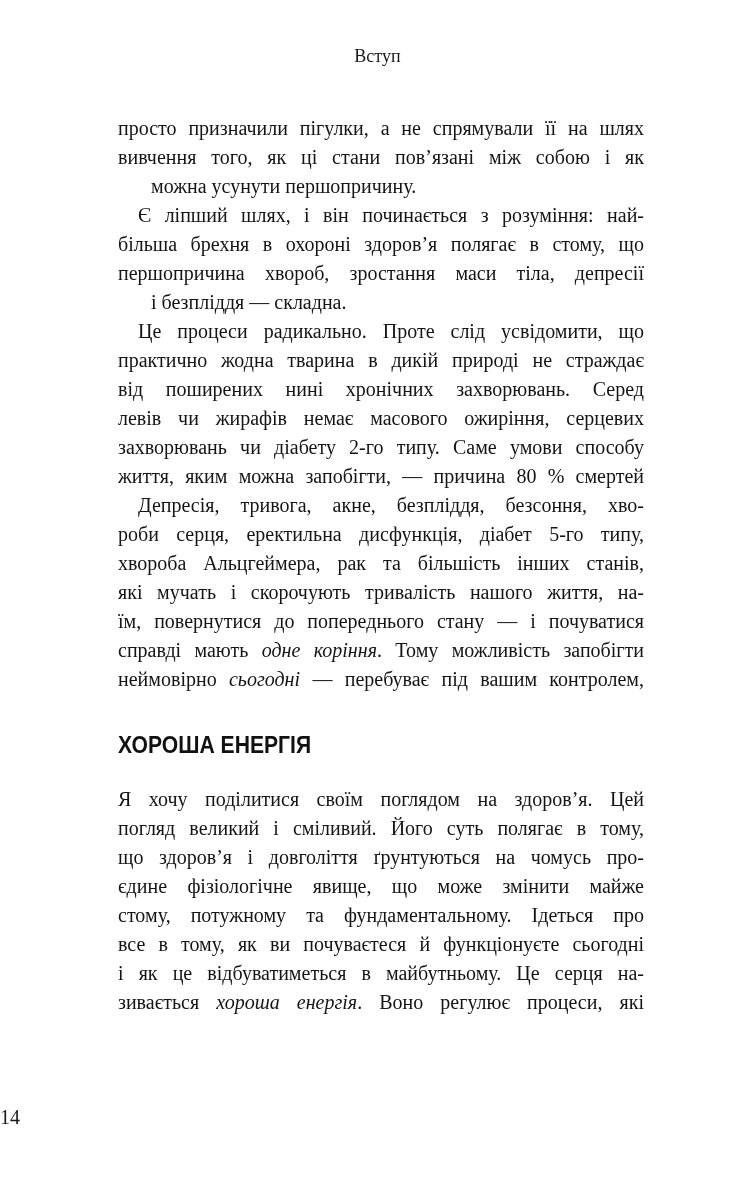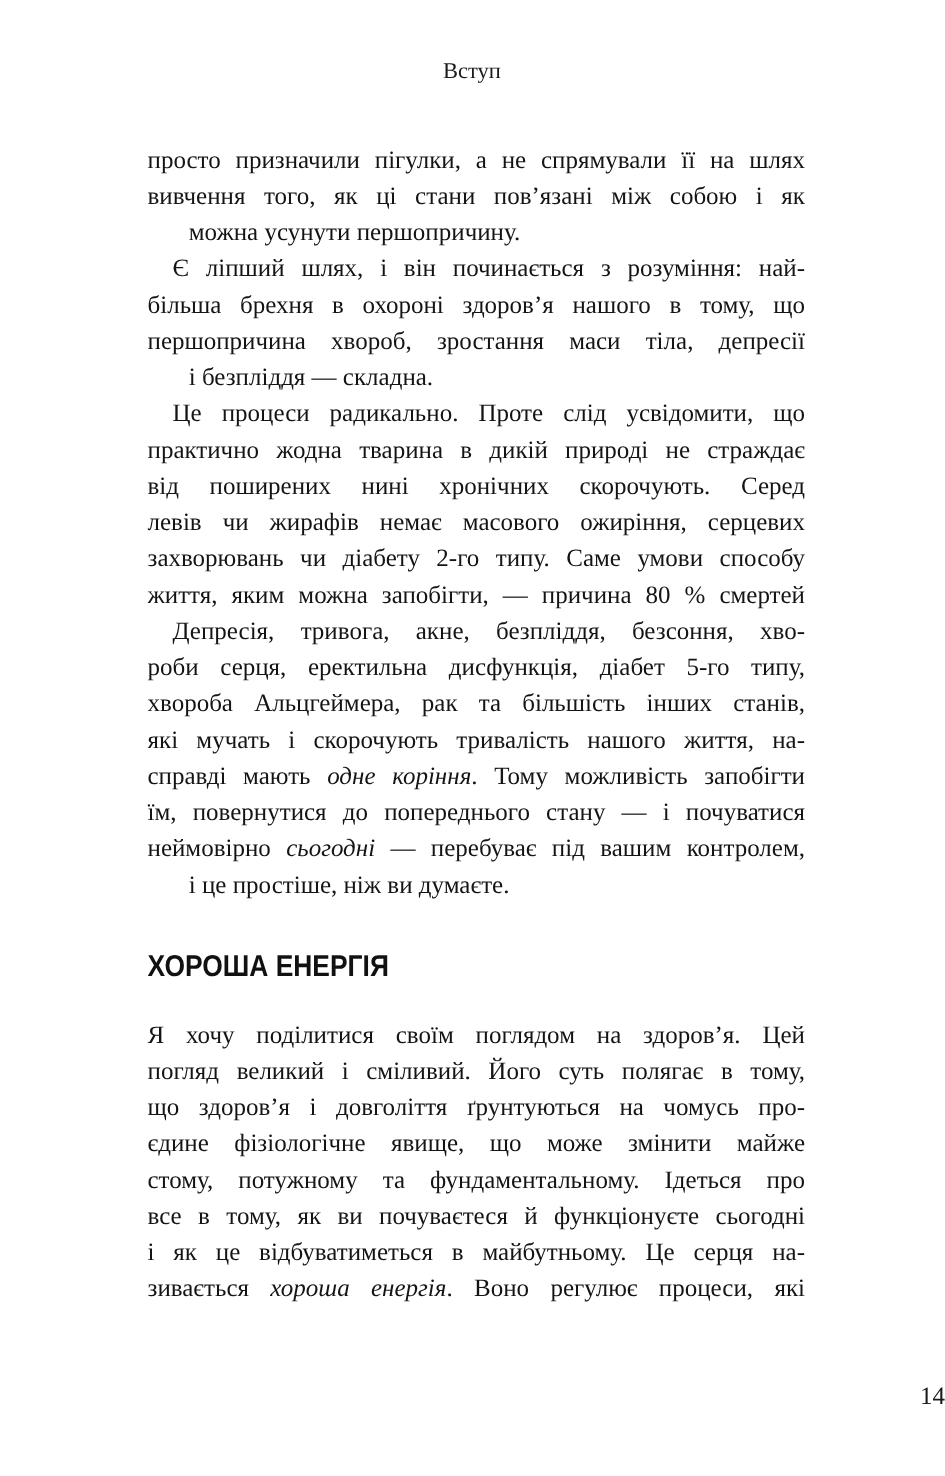--- a/index.html
+++ b/index.html
@@ -62,60 +62,59 @@
     margin: 37px 0 26px 0;
     transform: scaleX(0.88);
     transform-origin: left center;
     color: #111111;
   }
   .page-number {
     position: absolute;
     top: 1105px;
     left: 0;
     width: 756px;
-    text-align: right;
+    text-align: left;
     font-size: 20px;
     line-height: 24px;
     color: #1a1a1a;
   }
 </style>
 </head>
 <body>
 
 <div class="running-header">Вступ</div>
 
 <div class="text-block">
     <div class="paragraph">
       <div class="line">просто призначили пігулки, а не спрямували її на шлях</div>
       <div class="line">вивчення того, як ці стани пов’язані між собою і як</div>
       <div class="line no-stretch">можна усунути першопричину.</div>
     </div>
     <div class="paragraph">
       <div class="line indent">Є ліпший шлях, і він починається з розуміння: най-</div>
-      <div class="line">більша брехня в охороні здоров’я нашого в тому, що</div>
+      <div class="line">більша брехня в охороні здоров’я полягає в стому, що</div>
       <div class="line">першопричина хвороб, зростання маси тіла, депресії</div>
       <div class="line no-stretch">і безпліддя — складна.</div>
     </div>
     <div class="paragraph">
       <div class="line indent">Це процеси радикально. Проте слід усвідомити, що</div>
       <div class="line">практично жодна тварина в дикій природі не страждає</div>
-      <div class="line">від поширених нині хронічних скорочують. Серед</div>
+      <div class="line">від поширених нині хронічних захворювань. Серед</div>
       <div class="line">левів чи жирафів немає масового ожиріння, серцевих</div>
       <div class="line">захворювань чи діабету 2-го типу. Саме умови способу</div>
       <div class="line">життя, яким можна запобігти, — причина 80 % смертей</div>
     </div>
     <div class="paragraph">
       <div class="line indent">Депресія, тривога, акне, безпліддя, безсоння, хво-</div>
       <div class="line">роби серця, еректильна дисфункція, діабет 5-го типу,</div>
       <div class="line">хвороба Альцгеймера, рак та більшість інших станів,</div>
       <div class="line">які мучать і скорочують тривалість нашого життя, на-</div>
+      <div class="line">їм, повернутися до попереднього стану — і почуватися</div>
       <div class="line">справді мають <em>одне коріння</em>. Тому можливість запобігти</div>
-      <div class="line">їм, повернутися до попереднього стану — і почуватися</div>
       <div class="line">неймовірно <em>сьогодні</em> — перебуває під вашим контролем,</div>
-      <div class="line no-stretch">і це простіше, ніж ви думаєте.</div>
     </div>
     <div class="section-heading">ХОРОША ЕНЕРГІЯ</div>
     <div class="paragraph">
       <div class="line">Я хочу поділитися своїм поглядом на здоров’я. Цей</div>
       <div class="line">погляд великий і сміливий. Його суть полягає в тому,</div>
       <div class="line">що здоров’я і довголіття ґрунтуються на чомусь про-</div>
       <div class="line">єдине фізіологічне явище, що може змінити майже</div>
       <div class="line">стому, потужному та фундаментальному. Ідеться про</div>
       <div class="line">все в тому, як ви почуваєтеся й функціонуєте сьогодні</div>
       <div class="line">і як це відбуватиметься в майбутньому. Це серця на-</div>

